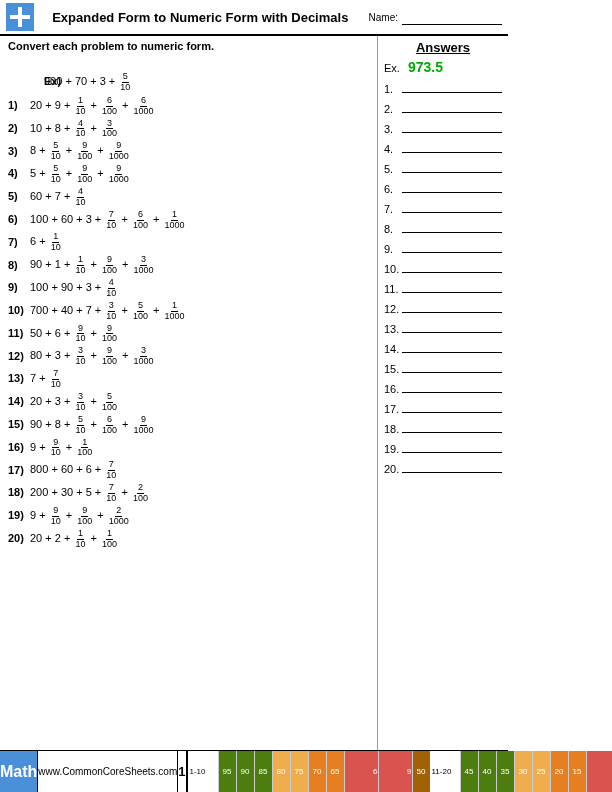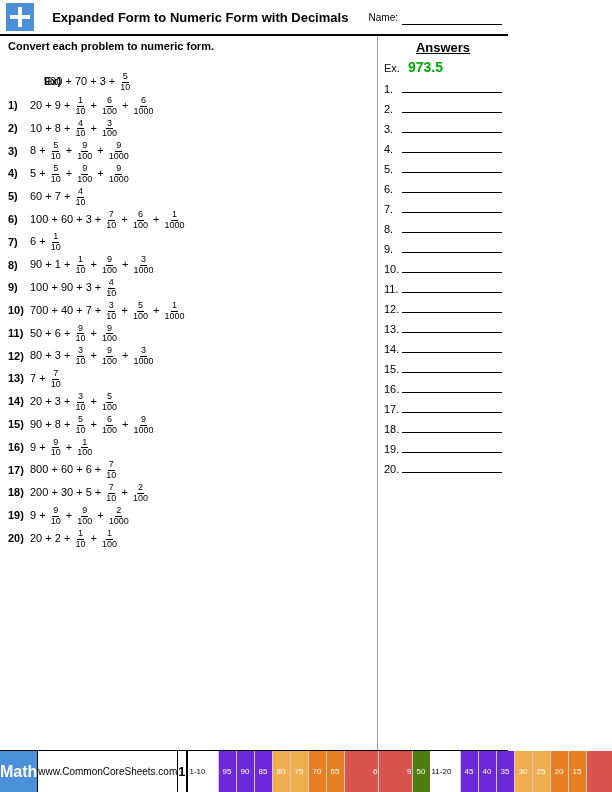--- a/index.html
+++ b/index.html
@@ -218,25 +218,25 @@
     .score-cell {
       width: 18px;
       text-align: center;
       border-left: 1px solid #ccc;
       height: 100%;
       display: flex;
       align-items: center;
       justify-content: center;
       font-size: 8px;
     }
-    .score-cell.green { background: #6d28d9; color: #fff; }
+    .score-cell.green { background: #4d7c0f; color: #fff; }
     .score-cell.yellow { background: #f0ad4e; color: #fff; }
     .score-cell.orange { background: #e67e22; color: #fff; }
     .score-cell.red { background: #d9534f; color: #fff; padding-left: 33px; }
-    .score-cell.dark-red { background: #4d7c0f; color: #fff; }
+    .score-cell.dark-red { background: #a16207; color: #fff; }
   </style>
 </head>
 <body>
 
 <div class="page">
 
   <div class="header">
     <div class="logo-icon">
       <svg viewBox="0 0 22 22" xmlns="http://www.w3.org/2000/svg">
         <rect x="9" y="1" width="4" height="20" fill="white"></rect>

